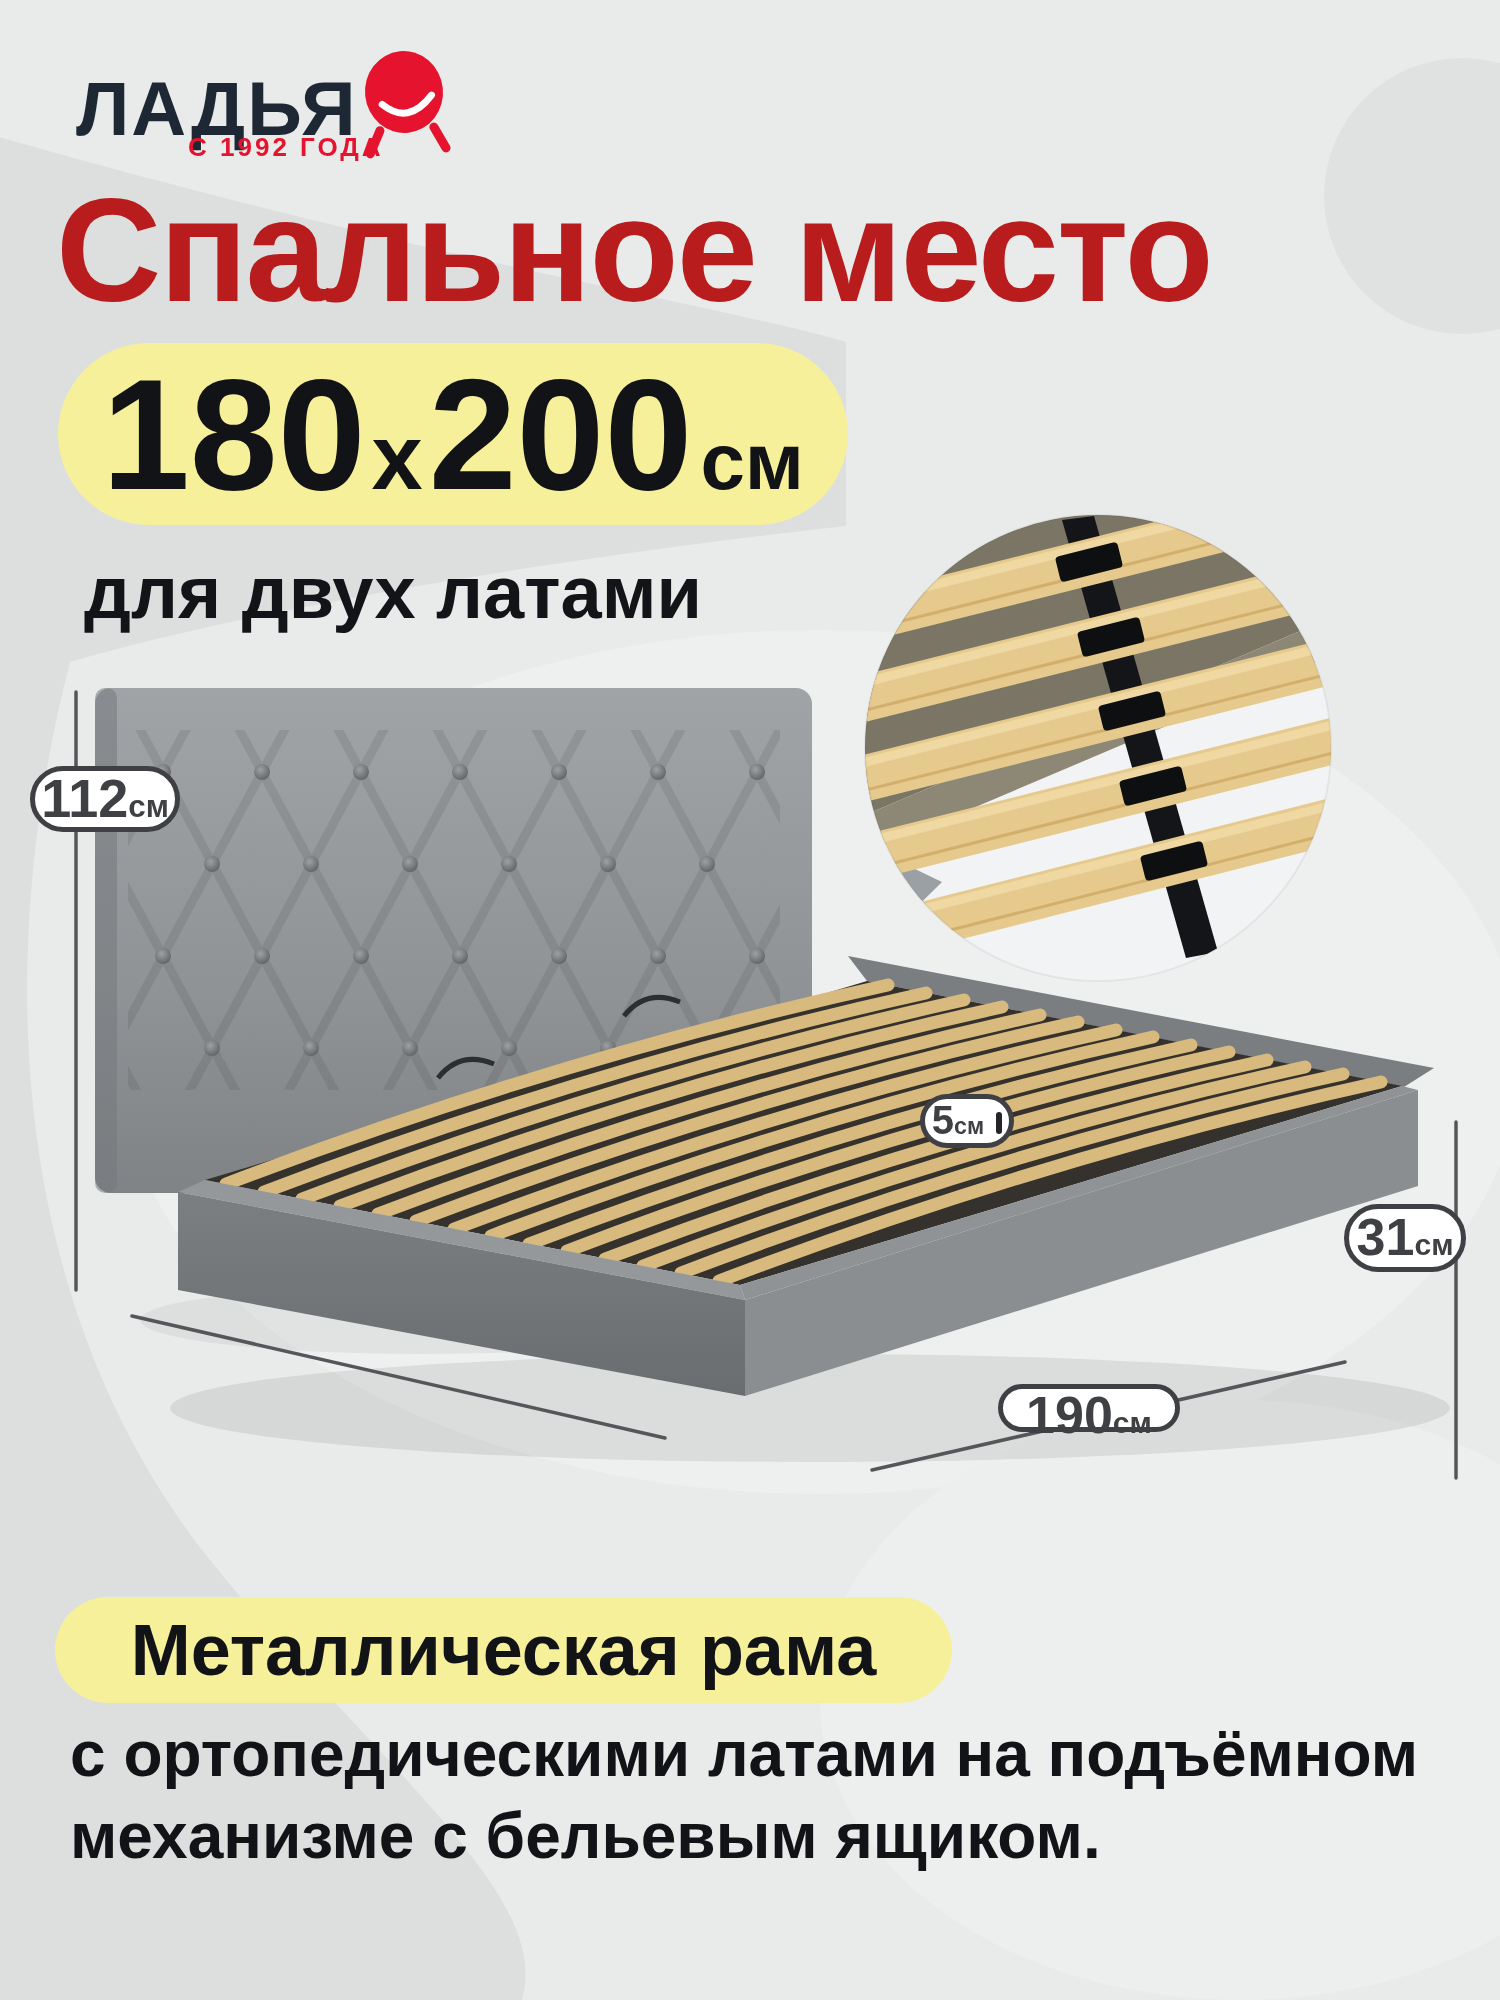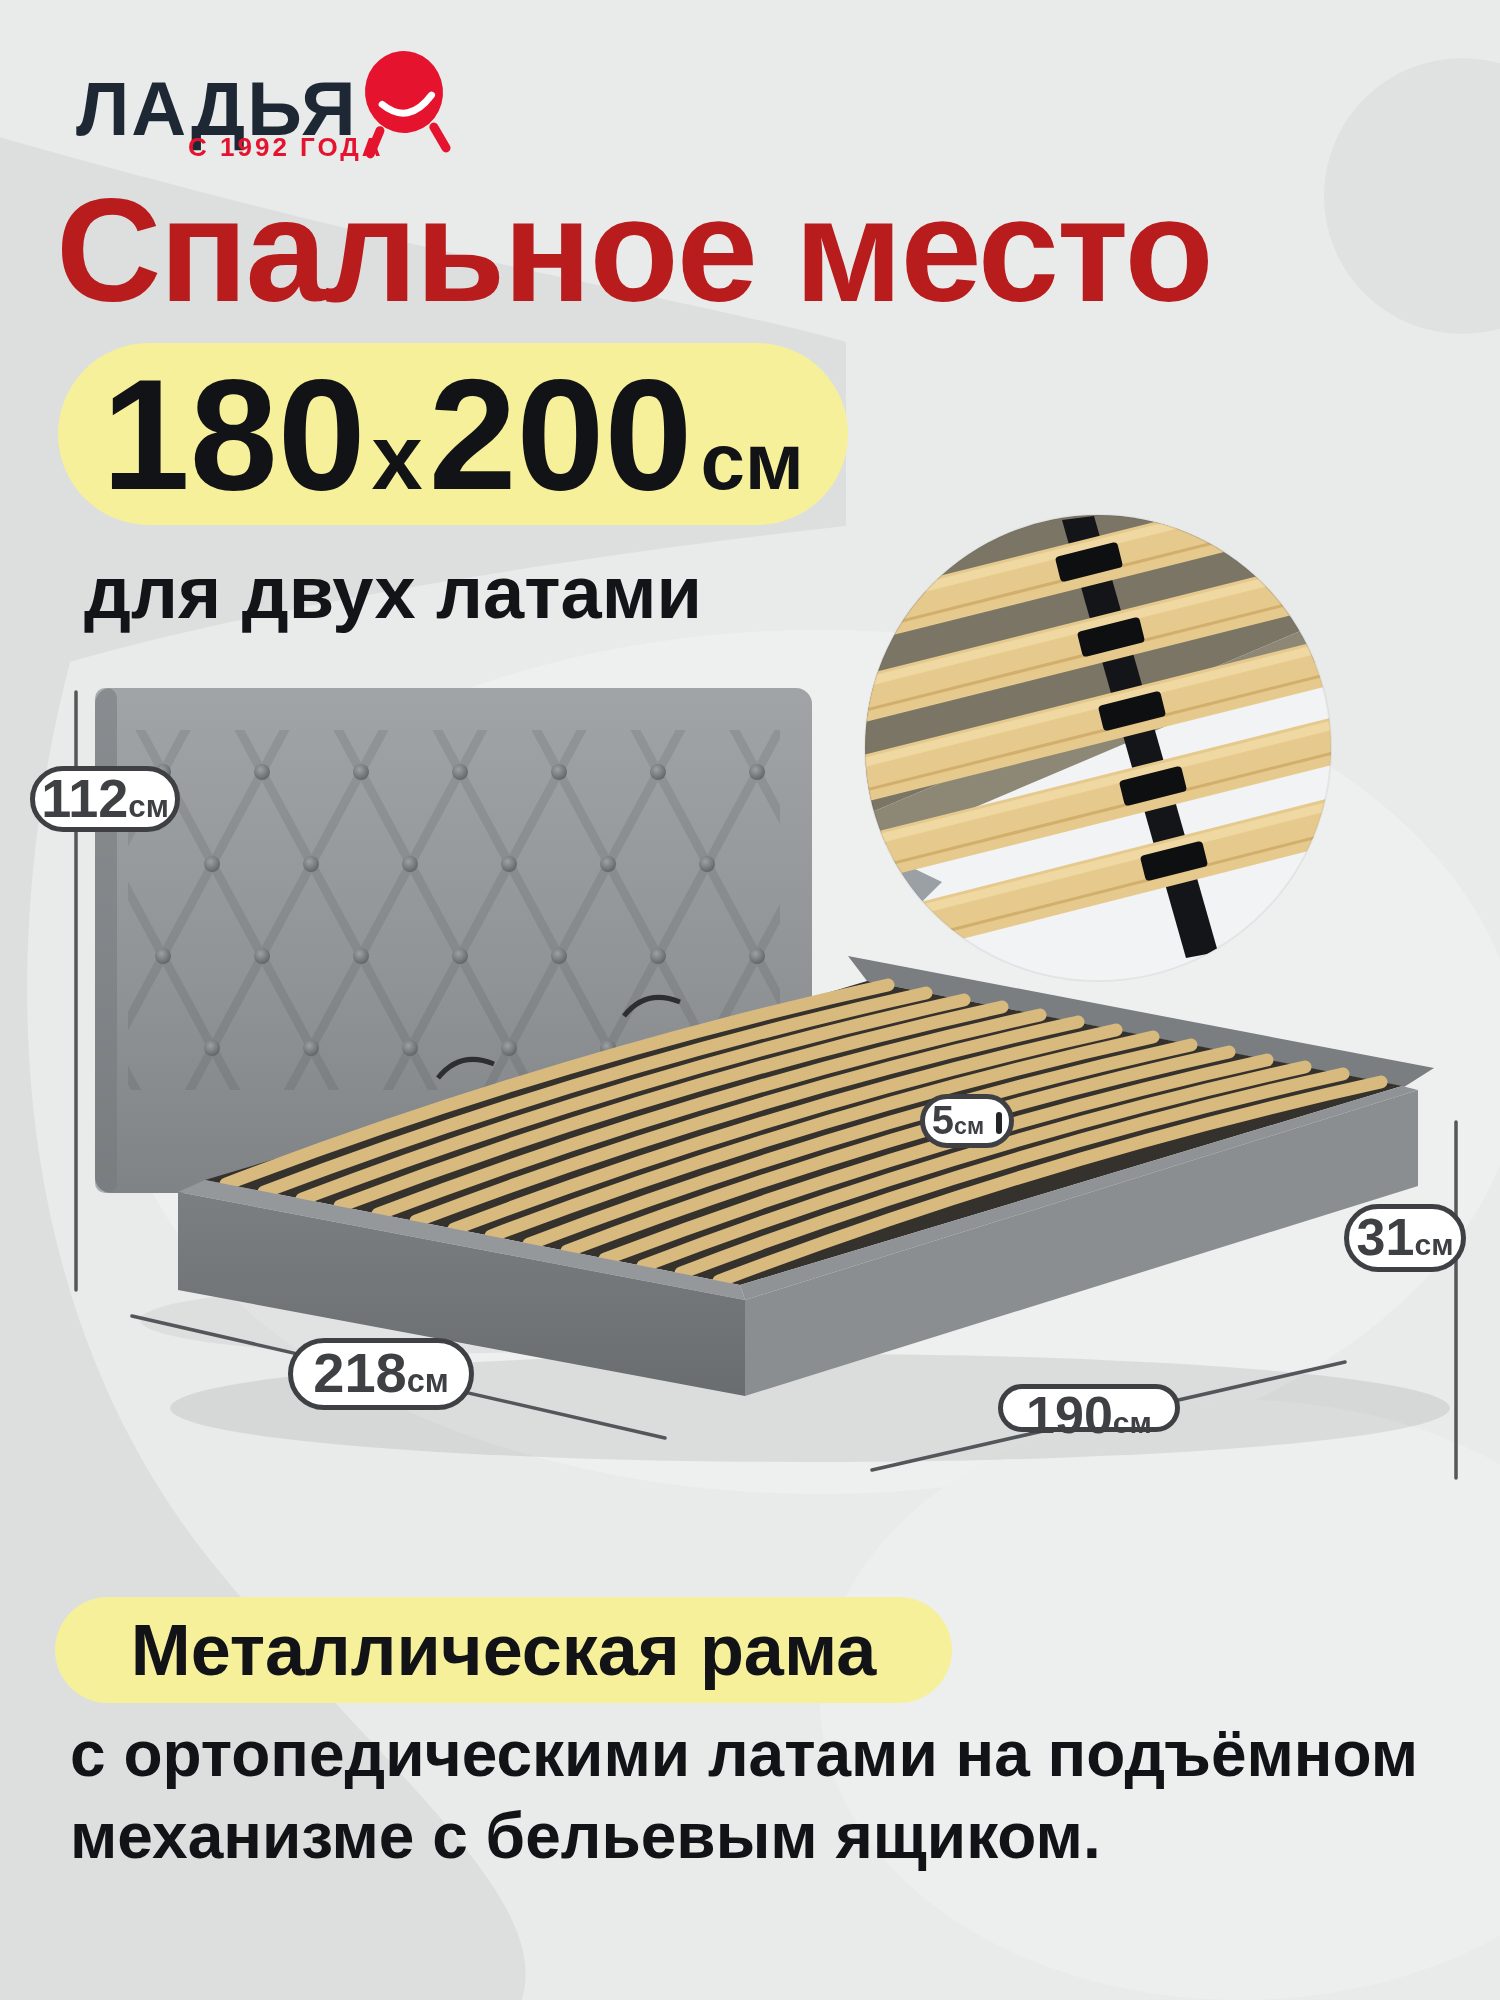--- a/index.html
+++ b/index.html
@@ -229,23 +229,20 @@
   </div>
 
   <div class="dim-badge" style="left:920px;top:1094px;width:94px;height:54px;line-height:42px;font-size:40px;">
     <span>5</span><span class="unit">см</span><span class="tick" style="height:22px;width:6px;"></span>
   </div>
 
   <div class="dim-badge" style="left:1344px;top:1204px;width:122px;height:68px;line-height:56px;font-size:52px;">
     <span>31</span><span class="unit">см</span>
   </div>
 
-  <div class="dim-badge" style="left:288px;top:1338px;width:186px;height:72px;line-height:60px;font-size:56px;">
-    <span>218</span><span class="unit">см</span>
-  </div>
 
   <div class="dim-badge" style="left:998px;top:1384px;width:182px;height:48px;line-height:52px;font-size:52px;">
     <span>190</span><span class="unit">см</span>
   </div>
 
   <div class="abs footer-line" style="top:1722px;">с ортопедическими латами на подъёмном</div>
   <div class="abs footer-pill">Металлическая рама</div>
   <div class="abs footer-line" style="top:1804px;">механизме с бельевым ящиком.</div>
 
 </div>

